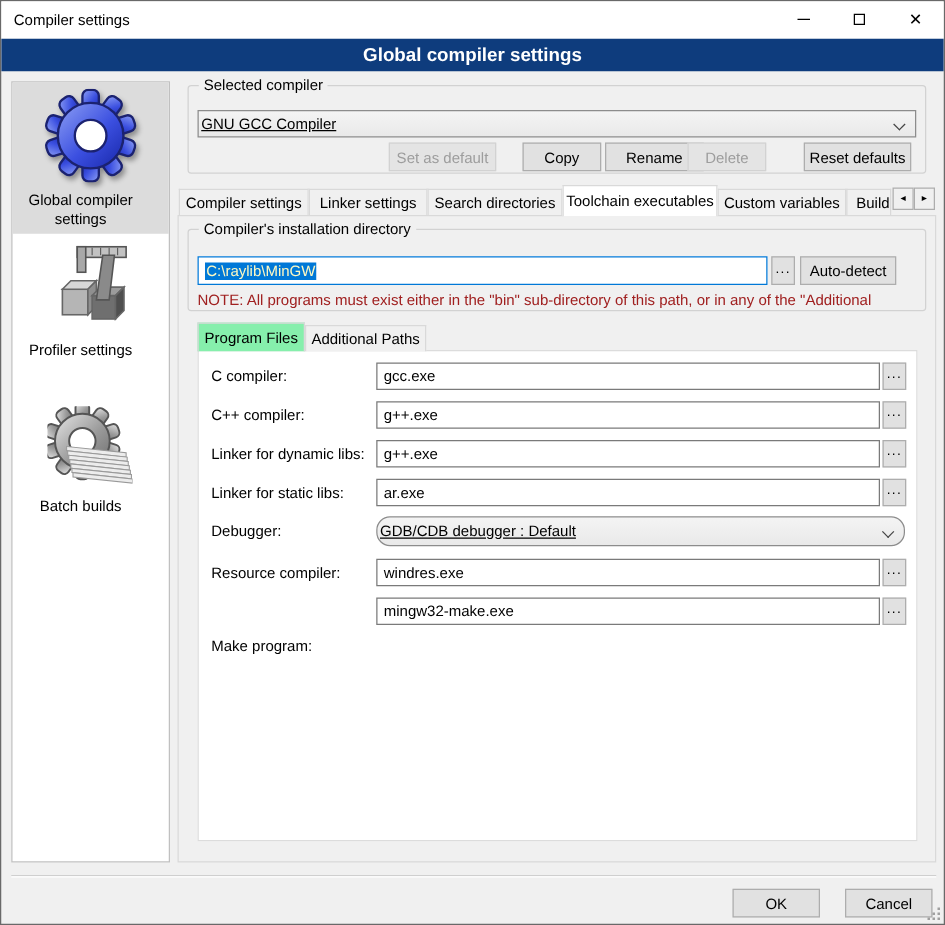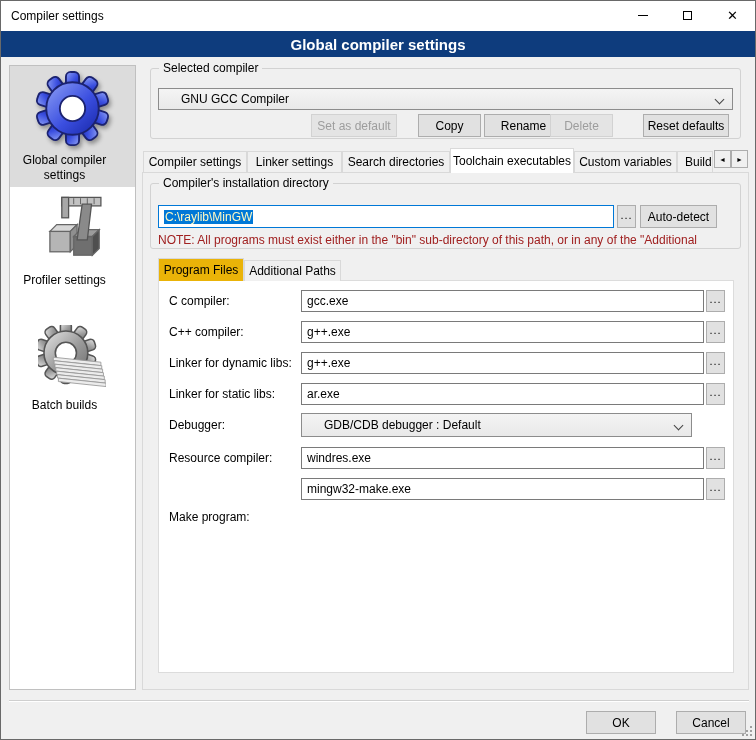--- a/index.html
+++ b/index.html
@@ -30,37 +30,37 @@
   
   .group{ position:absolute; border:1px solid #d2d2d2; border-radius:3px; }
   .legend{ position:absolute; top:-8px; left:8px; background:#f0f0f0; padding:0 4px; font-size:12px; white-space:nowrap; }
   
   .btn{ position:absolute; height:23px; background:#e1e1e1; border:1px solid #adadad;
         display:flex; align-items:center; justify-content:center; font-size:12px; }
   .btn.disabled{ background:#e4e4e4; border-color:#d2d2d2; color:#9d9d9d; }
   .tinput{ position:absolute; height:22px; background:#fff; border:1px solid #7a7a7a;
            display:flex; align-items:center; padding:0 5px; font-size:12px; overflow:hidden; white-space:nowrap; }
   .combo{ position:absolute; height:22px; background:linear-gradient(#f4f4f4,#e9e9e9); border:1px solid #8c8c8c;
-          display:flex; align-items:center; padding:0 22px; font-size:12px; }
+          display:flex; align-items:center; padding:0 2px; font-size:12px;text-decoration:underline; }
   .chev{ position:absolute; right:9px; top:7px; width:7px; height:7px;
          border-right:1px solid #444; border-bottom:1px solid #444; transform:rotate(45deg); }
   .dots{ width:19px; font-size:11px; letter-spacing:1px; padding-bottom:4px; }
   .flabel{ position:absolute; font-size:12px; white-space:nowrap; }
   
   .tab{ position:absolute; top:150px; height:21px; background:#f0f0f0; border:1px solid #d9d9d9; border-bottom:none;
         display:flex; align-items:center; justify-content:center; font-size:12px; white-space:nowrap; z-index:1; }
   .tab.active{ top:147px; height:25px; background:#fff; z-index:3; }
   .tab.clip{ justify-content:flex-start; padding-left:7px; overflow:hidden; }
   .tabpage{ position:absolute; left:141px; top:171px; width:607px; height:518px; background:#f0f0f0; border:1px solid #d9d9d9; z-index:0; }
   .spin{ position:absolute; top:149px; width:17px; height:18px; background:#f0f0f0; border:1px solid #adadad;
          display:flex; align-items:center; justify-content:center; font-size:7px; z-index:4; }
   
   .subtab{ position:absolute; height:21px; background:#f0f0f0; border:1px solid #d9d9d9; border-bottom:none;
            display:flex; align-items:center; justify-content:center; font-size:12px; white-space:nowrap; z-index:1; }
-  .subtab.active{ background:#eab308; z-index:3; }
+  .subtab.active{ background:#86efac; z-index:3; }
   .subpanel{ position:absolute; left:157px; top:279px; width:576px; height:393px; background:#fff; border:1px solid #dcdcdc; z-index:0; }
   .note{ position:absolute; color:#a02020; font-size:12px; white-space:nowrap; overflow:hidden; }
   .sel-text{ background:#0078d7; color:#fef9c3; padding:0 1px; }
   
   .divider{ position:absolute; left:8px; top:699px; width:740px; height:2px; border-top:1px solid #cfcfcf; border-bottom:1px solid #ffffff; }
   .grip{ position:absolute; right:3px; bottom:3px; width:10px; height:10px; }
   .grip i{ position:absolute; width:2px; height:2px; background:#a0a0a0; }
 </style>
 </head>
 <body>
@@ -234,21 +234,21 @@
     </div>
   <div class="btn dots" style="left:705px; top:351px; height:22px;">...</div>
 
   <span class="flabel" style="left:168px; top:386px;">Linker for static libs:</span>
   <div class="tinput" style="left:300px; top:382px; width:403px;">
       <span>ar.exe</span>
     </div>
   <div class="btn dots" style="left:705px; top:382px; height:22px;">...</div>
 
   <span class="flabel" style="left:168px; top:417px;">Debugger:</span>
-  <div class="combo" style="left:300px; top:412px; width:391px; height:24px;">
+  <div class="combo" style="left:300px; top:412px; width:423px; height:24px;border-radius:11px;">
     <span>GDB/CDB debugger : Default</span>
     <span class="chev" style="top:8px;"></span>
   </div>
 
   <span class="flabel" style="left:168px; top:450px;">Resource compiler:</span>
   <div class="tinput" style="left:300px; top:446px; width:403px;">
       <span>windres.exe</span>
     </div>
   <div class="btn dots" style="left:705px; top:446px; height:22px;">...</div>
 

